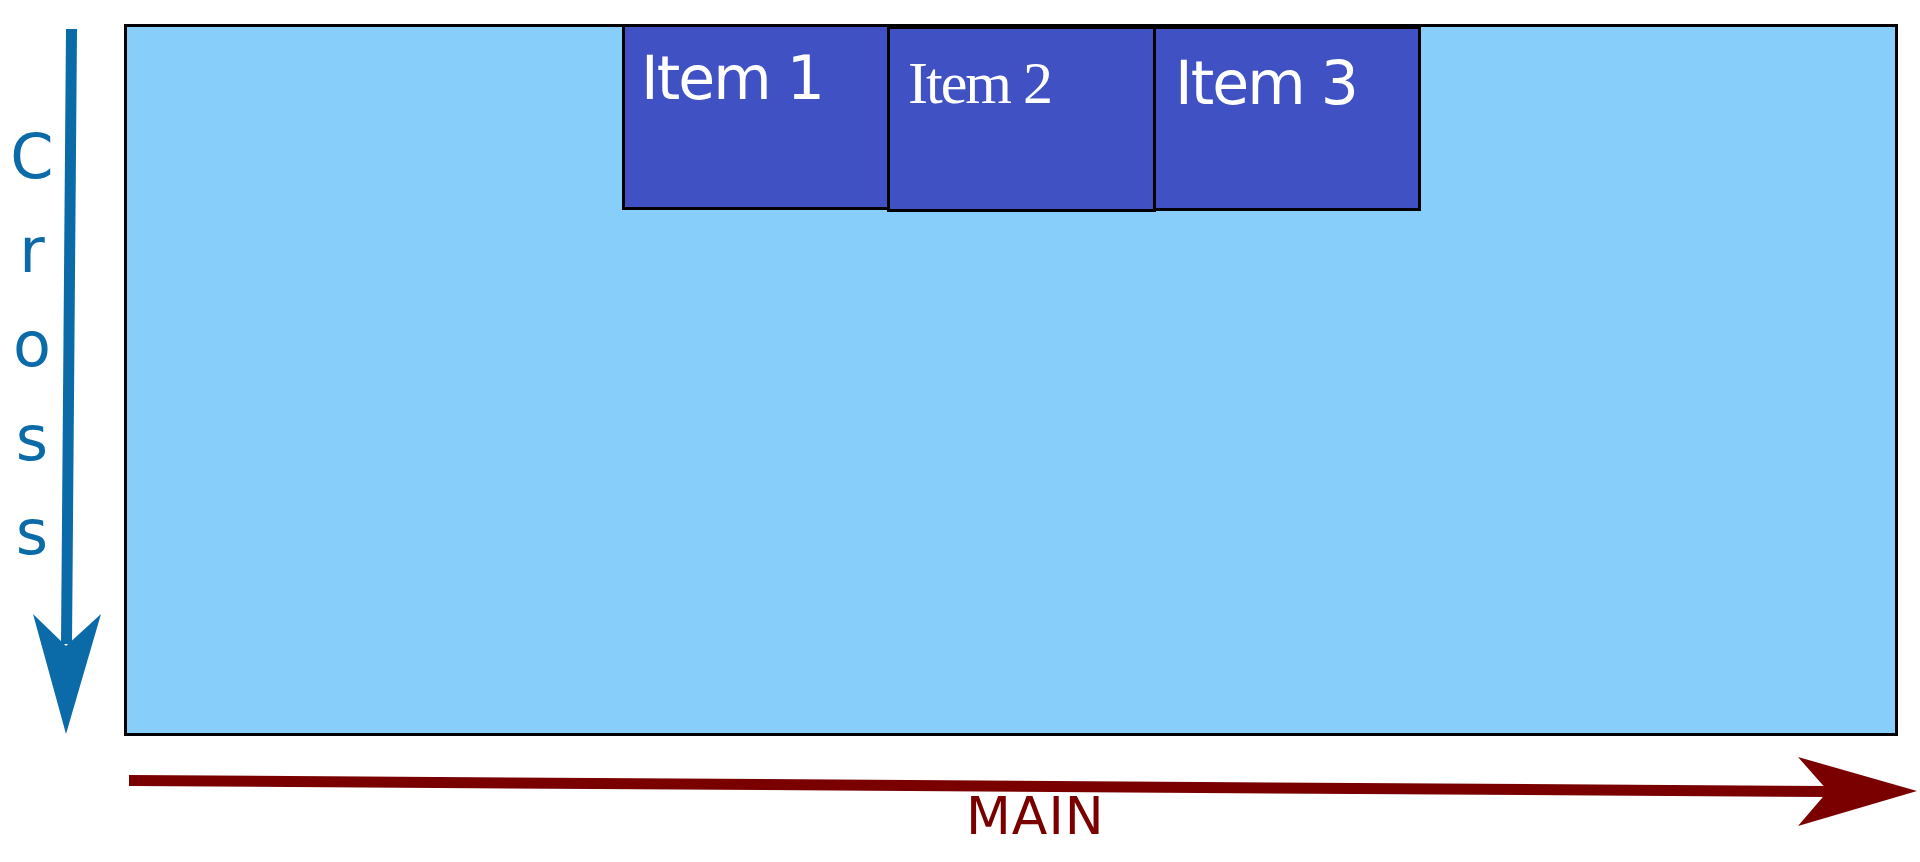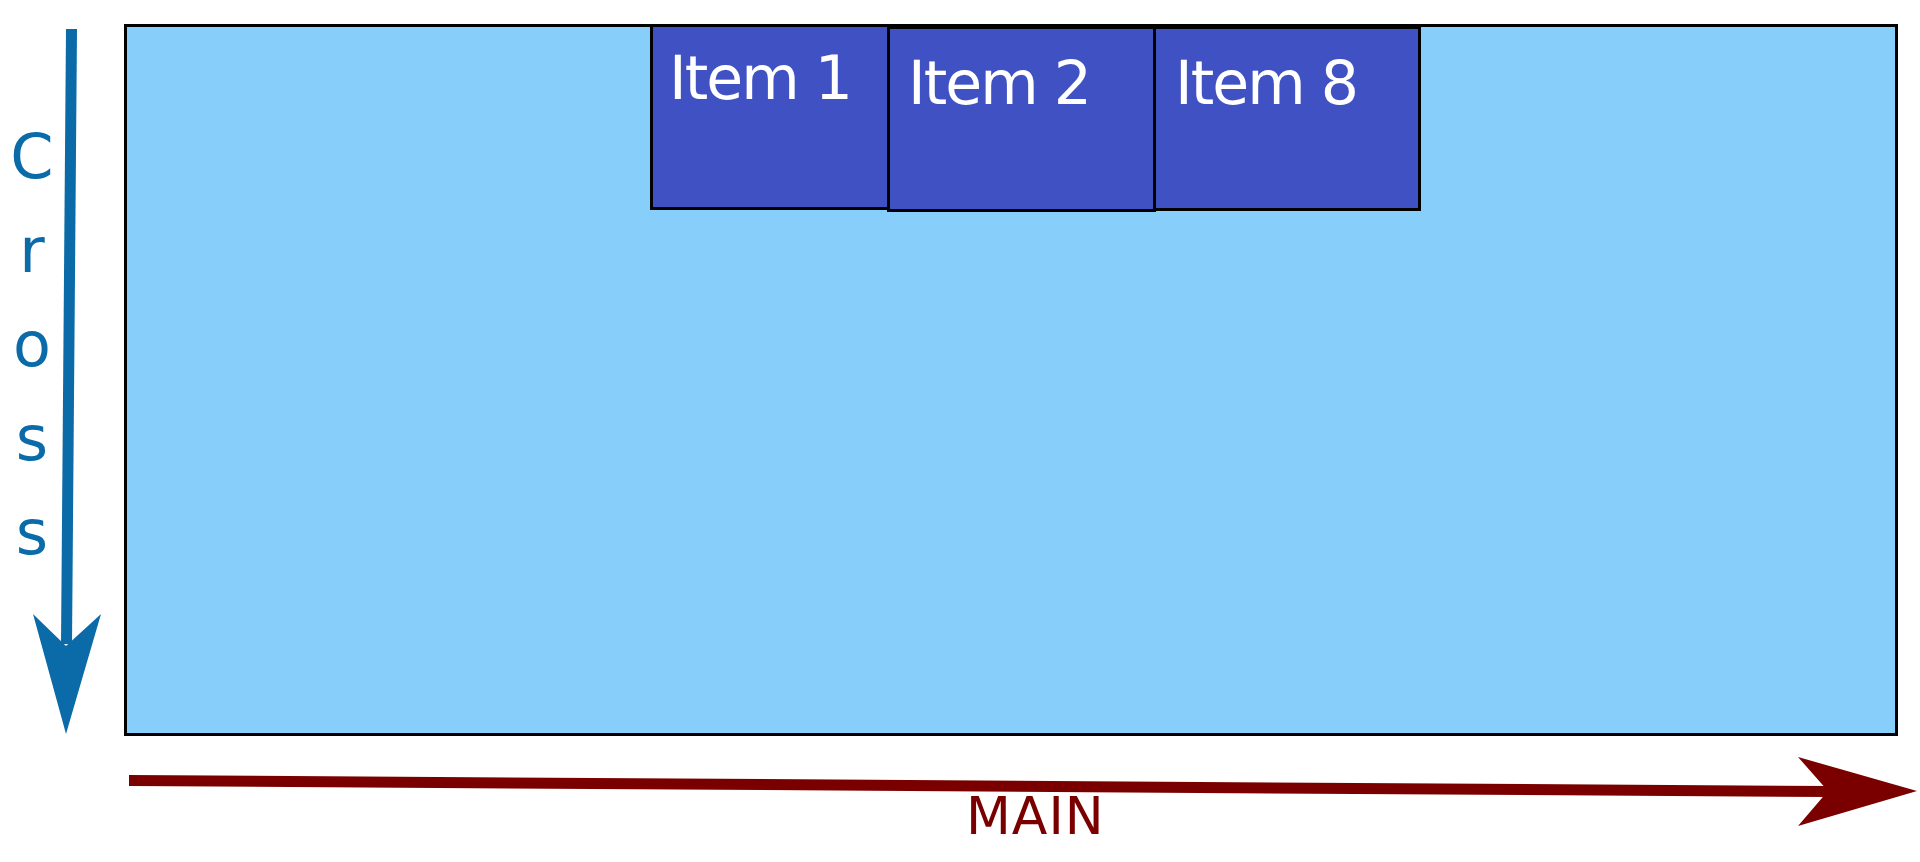--- a/index.html
+++ b/index.html
@@ -29,24 +29,24 @@
       color: #ffffff;
       font-size: 60px;
       line-height: 1;
       font-family: "DejaVu Sans", sans-serif;
       letter-spacing: -2px;
     }
     .item .label {
       position: absolute;
       left: 16px;
     }
-    #item-1 { left: 622px; top: 24px; width: 268px; height: 186px; margin-left: 28px; }
+    #item-1 { left: 622px; top: 24px; width: 268px; height: 186px; }
     #item-1 .label { top: 21px; }
     #item-2 { left: 887px; top: 26px; width: 269px; height: 186px; }
-    #item-2 .label { top: 24px; left: 18px; }
+    #item-2 .label { top: 24px; left: 18px; font-family: Liberation Serif, serif; }
     #item-3 { left: 1153px; top: 26px; width: 268px; height: 185px; }
     #item-3 .label { top: 24px; left: 19px; }
 
     svg.overlay {
       position: absolute;
       left: 0; top: 0;
       width: 1920px; height: 862px;
       pointer-events: none;
     }
     .cross-label {
@@ -77,21 +77,21 @@
 
 <div class="container"></div>
 
 <div class="item" id="item-1">
   <span class="label">Item 1</span>
 </div>
 <div class="item" id="item-2">
   <span class="label">Item 2</span>
 </div>
 <div class="item" id="item-3">
-  <span class="label">Item 8</span>
+  <span class="label">Item 3</span>
 </div>
 
 <svg class="overlay" viewBox="0 0 1920 862">
 
   <g>
     <polygon points="66,29 77,29 72,644 61,644" fill="#0A6BA8"></polygon>
     <polygon points="33,614 66,646 101,614 66,734" fill="#0A6BA8"></polygon>
   </g>
 
   <g>

